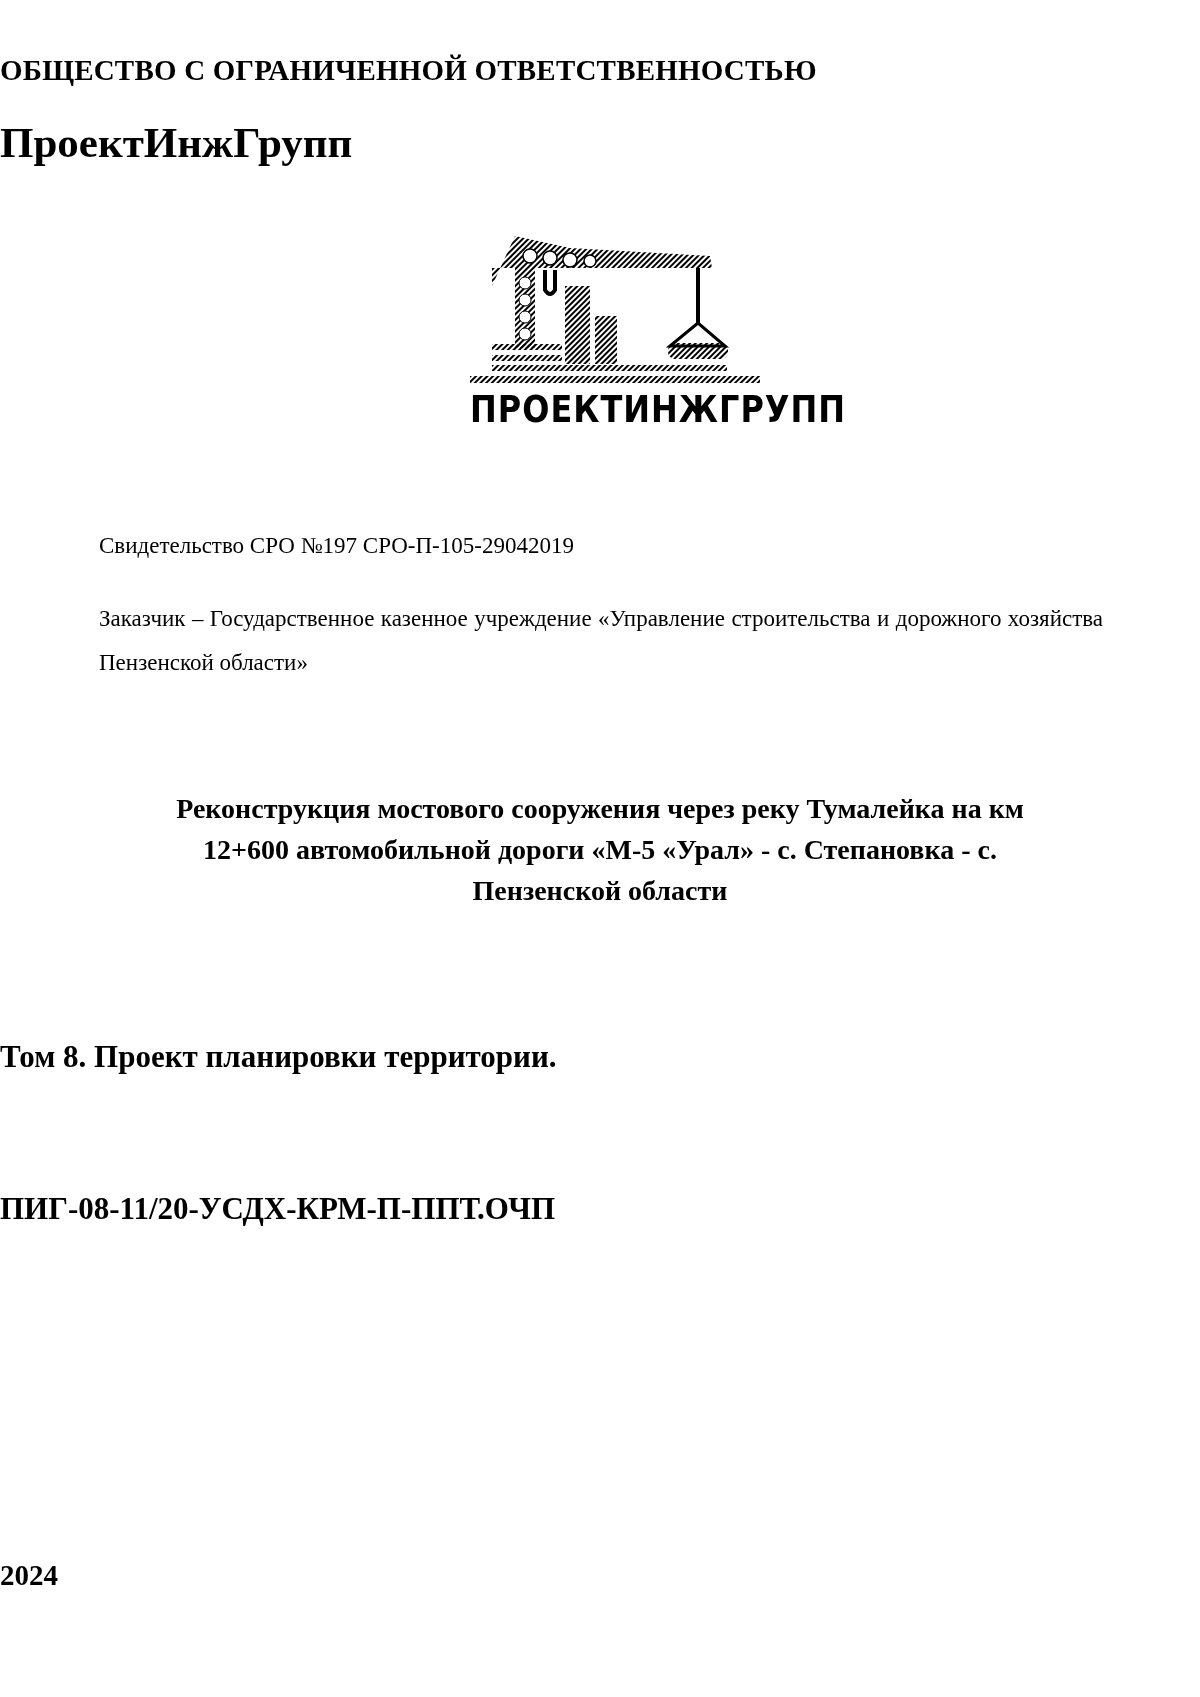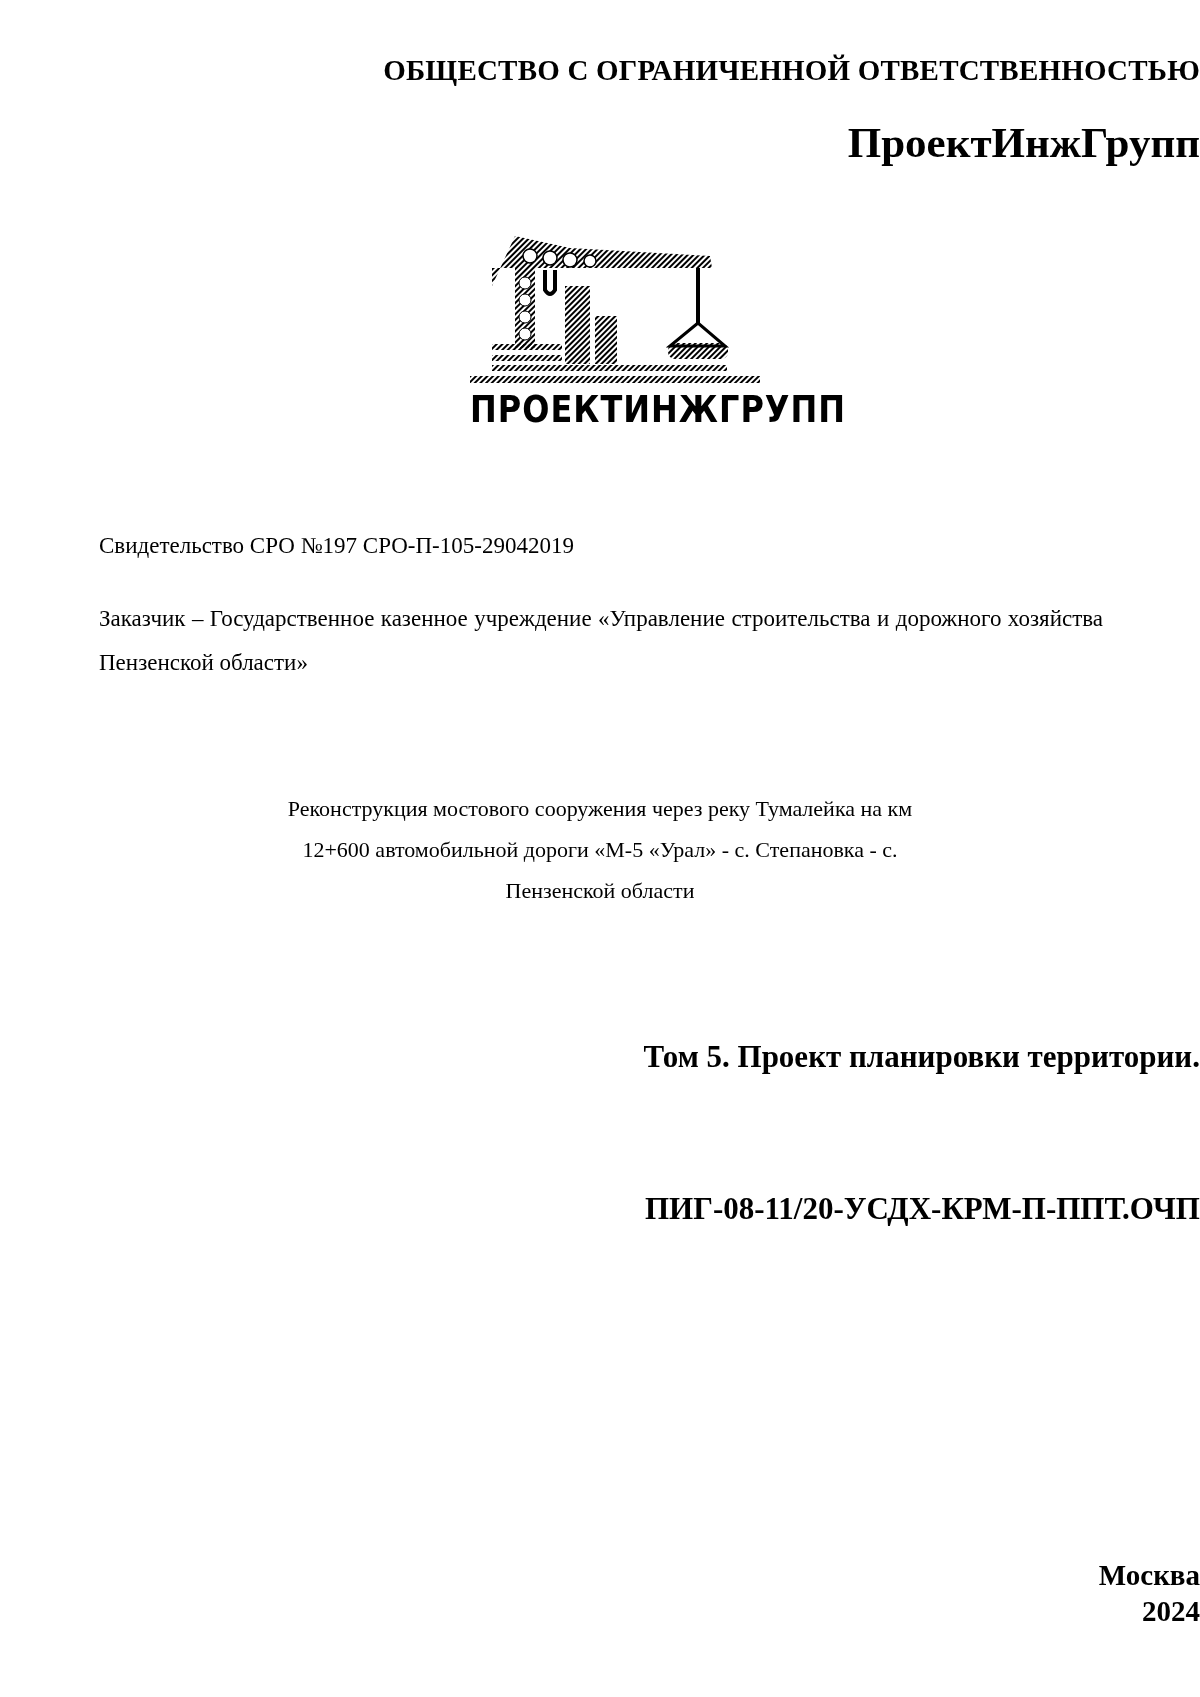--- a/index.html
+++ b/index.html
@@ -1,29 +1,29 @@
 <!DOCTYPE html>
 <html><head>
 <meta charset="utf-8">
 <style>
   html, body { margin: 0; padding: 0; background: #ffffff; }
   body { width: 1200px; height: 1697px; position: relative; overflow: hidden;
          font-family: "Liberation Serif", "DejaVu Serif", serif; color: #000; }
   .abs { position: absolute; }
-  .center { left: 0; width: 1200px; text-align: right; }
+  .center { left: 0; width: 1200px; text-align: left; }
   .org-type { top: 54px; font-size: 29px; font-weight: bold; letter-spacing: 0.2px; }
   .org-name { top: 118px; font-size: 43px; font-weight: bold; }
   .logo { left: 470px; top: 228px; width: 290px; height: 200px; }
   .logo-text { position: absolute; left: 0; top: 162px; width: 290px; text-align: center;
                font-family: "DejaVu Sans", sans-serif; font-weight: bold; font-size: 32px;
                letter-spacing: 1px; transform: scaleY(1.15); }
   .sro { left: 99px; top: 533px; font-size: 23px; }
   .customer { left: 99px; top: 597px; width: 1004px; font-size: 23px; line-height: 44px; text-align: justify; }
-  .project-title { top: 788px; left: 40px; width: 1120px; text-align: center; font-size: 22px;
-                   font-weight: normal; line-height: 41px; }
+  .project-title { top: 788px; left: 40px; width: 1120px; text-align: center; font-size: 28px;
+                   font-weight: bold; line-height: 41px; }
   .volume { top: 1036px; font-size: 31px; font-weight: bold; line-height: 41px; }
   .code { top: 1191px; font-size: 31px; font-weight: bold; }
   .city { top: 1557px; font-size: 29px; font-weight: bold; line-height: 36px; }
 </style>
 </head>
 <body>
 
 <div class="abs center org-type">ОБЩЕСТВО С ОГРАНИЧЕННОЙ ОТВЕТСТВЕННОСТЬЮ</div>
 <div class="abs center org-name">ПроектИнжГрупп</div>
 
@@ -67,21 +67,20 @@
 <div class="abs sro">Свидетельство СРО №197 СРО-П-105-29042019</div>
 <div class="abs customer">Заказчик – Государственное казенное учреждение «Управление строительства и дорожного хозяйства Пензенской области»</div>
 
 <div class="abs project-title">
   <div>Реконструкция мостового сооружения через реку Тумалейка на км</div>
   <div>12+600 автомобильной дороги «М-5 «Урал» - с. Степановка - с.</div>
   <div>Пензенской области</div>
 </div>
 
 <div class="abs center volume">
-  <div>Том 5. Проект планировки территории.</div>
+  <div>Том 8. Проект планировки территории.</div>
 </div>
 
 <div class="abs center code">ПИГ-08-11/20-УСДХ-КРМ-П-ППТ.ОЧП</div>
 
 <div class="abs center city">
-  <div>Москва</div>
   <div>2024</div>
 </div>
 
 </body></html>

